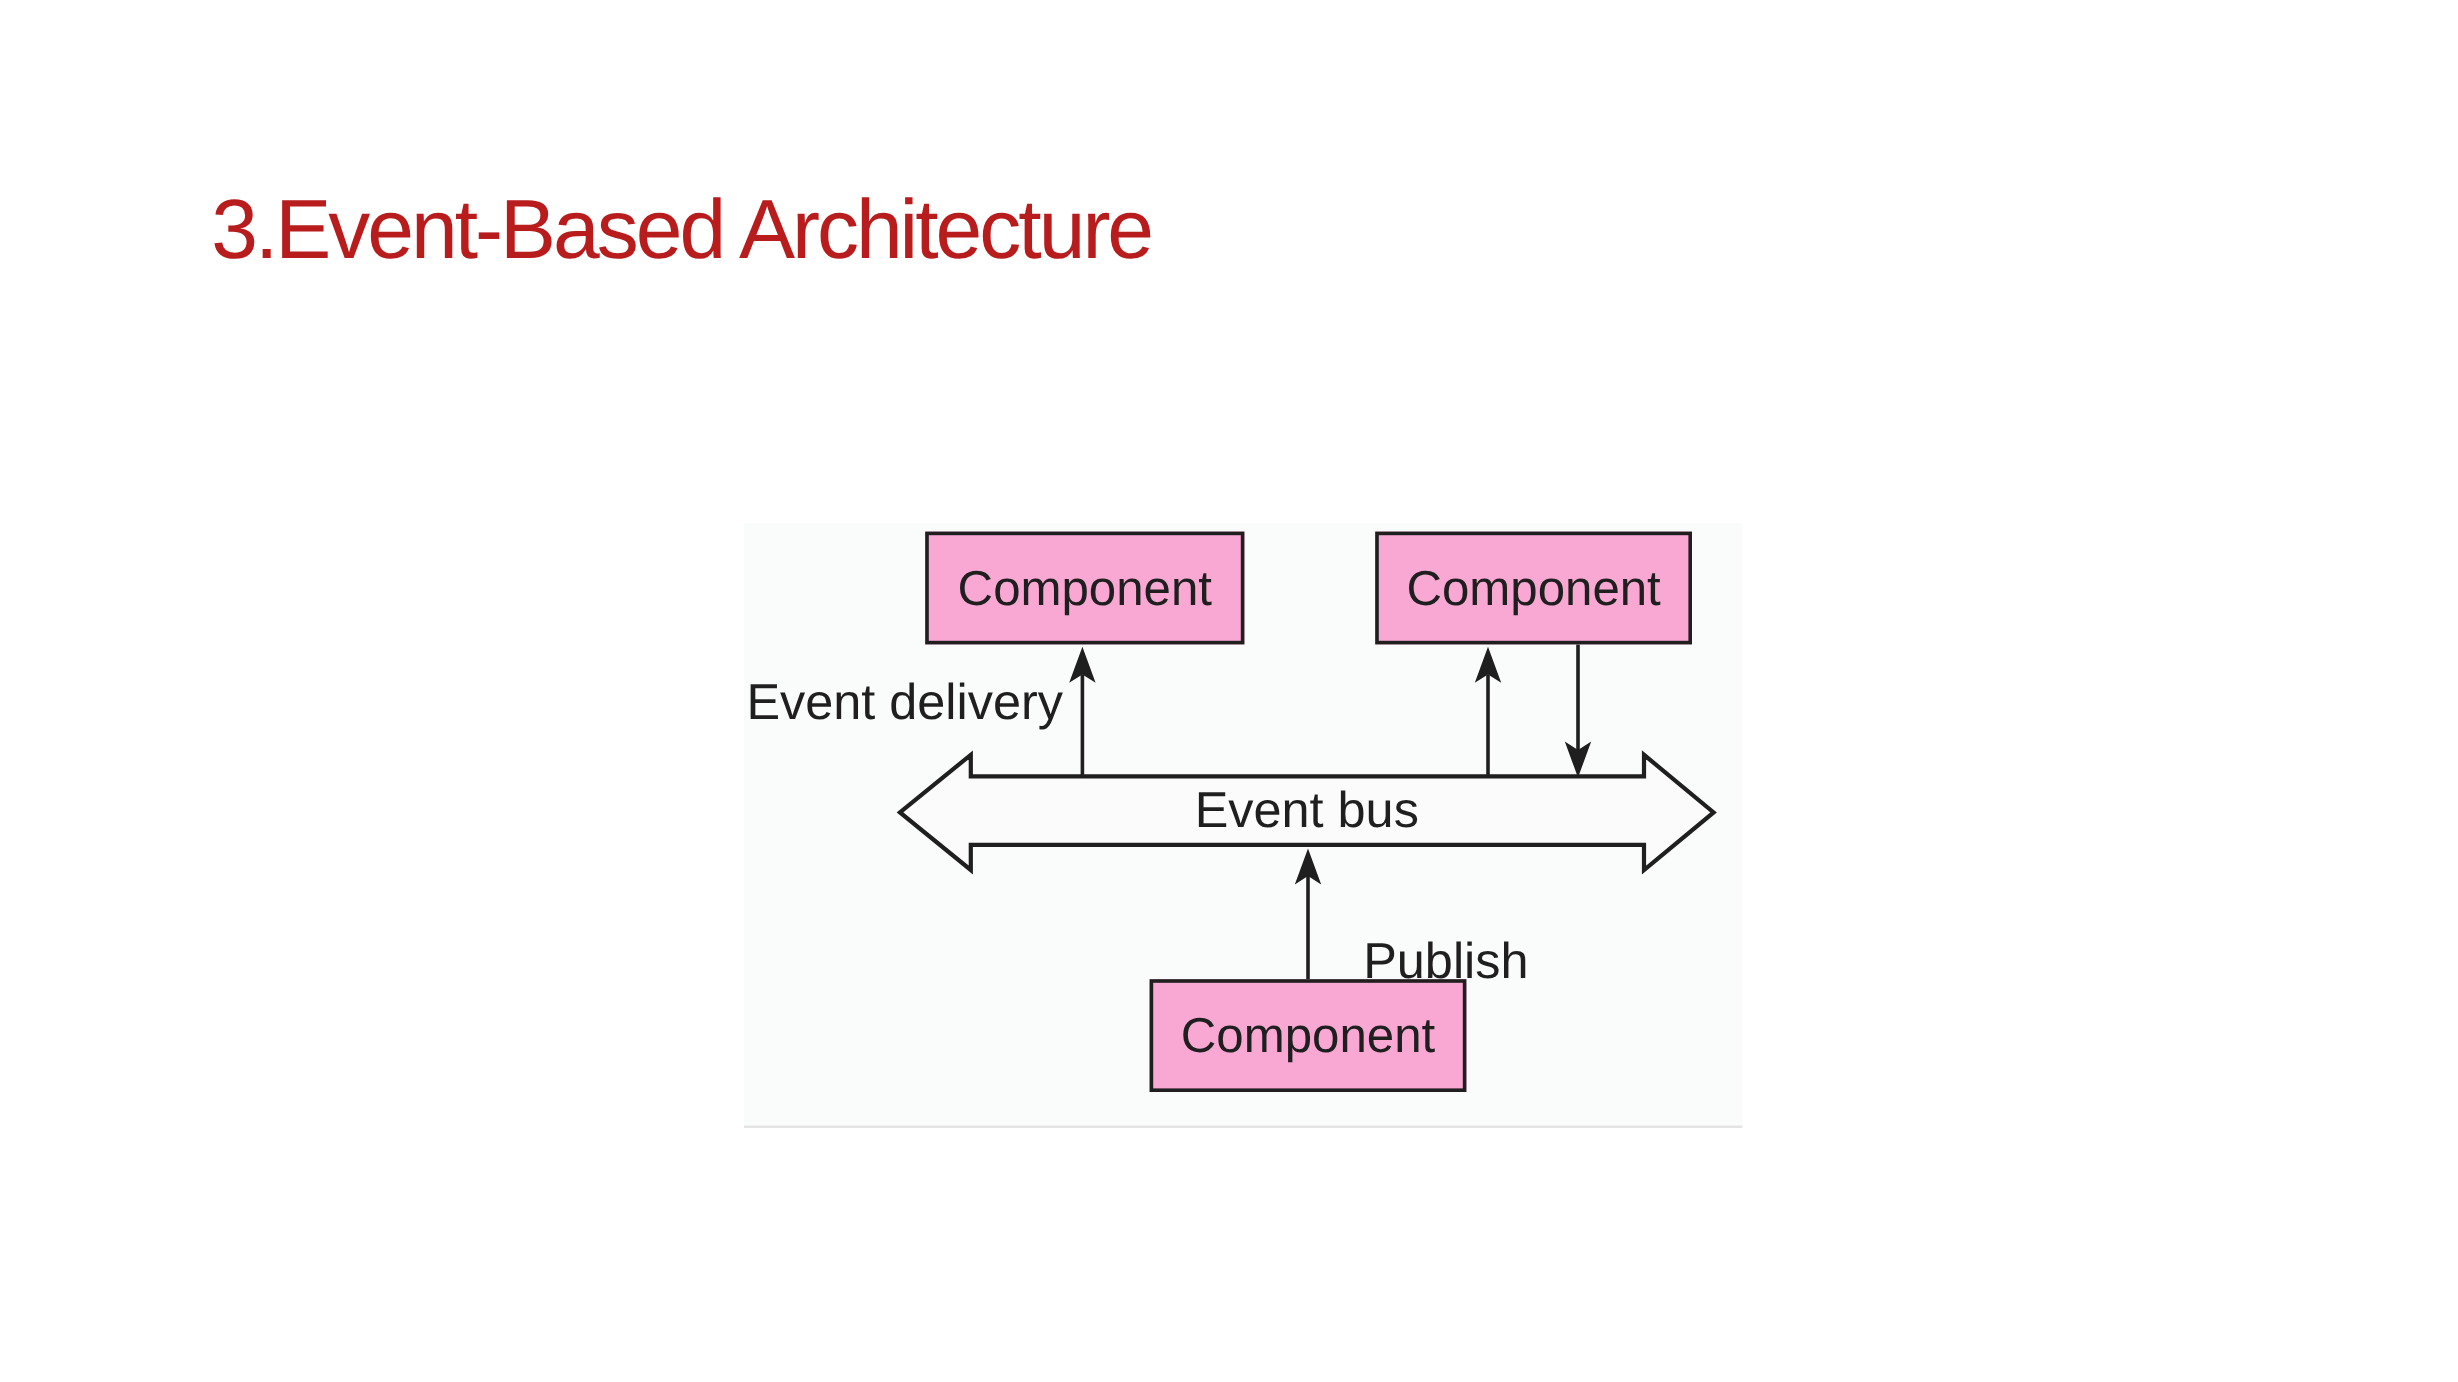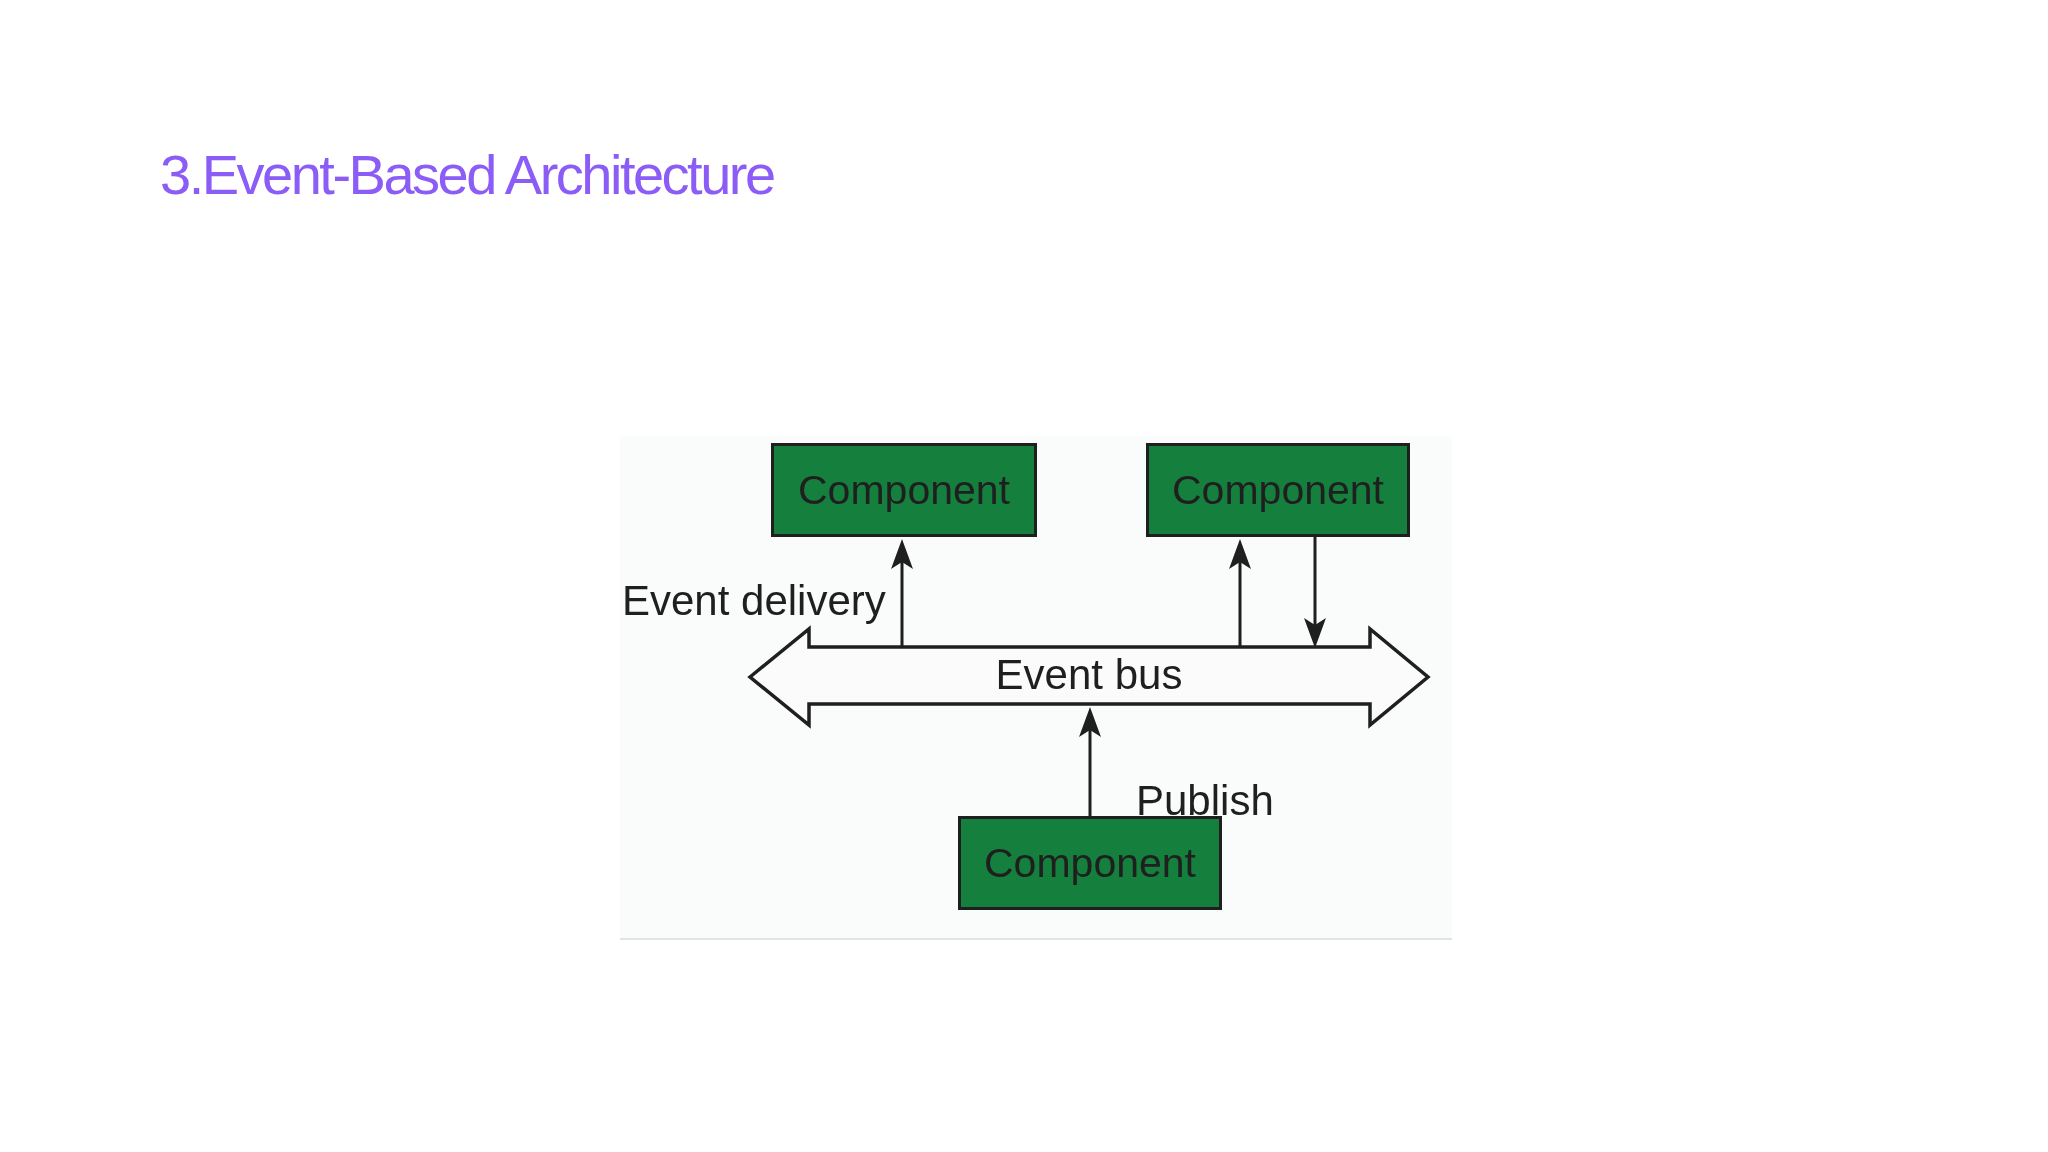--- a/index.html
+++ b/index.html
@@ -12,65 +12,65 @@
     width: 2048px;
     height: 1152px;
     background: #ffffff;
     overflow: hidden;
     font-family: "Liberation Sans", sans-serif;
   }
   .title {
     position: absolute;
     left: 160px;
     top: 132px;
-    margin: 0;
-    font-size: 56px;
+    margin: 16px;
+    font-size: 70px;
     line-height: 86px;
     font-weight: 400;
     letter-spacing: -2.5px;
-    color: #8b5cf6;
+    color: #b91c1c;
     white-space: nowrap;
     font-family: "Liberation Sans", sans-serif;
   }
   
   .diagram-bg {
     position: absolute;
     left: 620px;
     top: 436px;
     width: 832px;
     height: 502px;
     background: #fafbfb;
     border-bottom: 2px solid #e4e4e4;
   }
   .comp-box {
     position: absolute;
     box-sizing: border-box;
     border: 3px solid #1f1f1f;
-    background: #15803d;
+    background: #f9a8d4;
     display: flex;
     align-items: center;
     justify-content: center;
   }
   .comp-box .comp-label {
     font-size: 41px;
     color: #1f1f1f;
     line-height: 1;
     letter-spacing: 0px;
   }
   .box-top-left  { left: 771px;  top: 443px; width: 266px; height: 94px; }
   .box-top-right { left: 1146px; top: 443px; width: 264px; height: 94px; }
   .box-bottom    { left: 958px;  top: 816px; width: 264px; height: 94px; }
   .annot {
     position: absolute;
     font-size: 42px;
     line-height: 42px;
     color: #1f1f1f;
     white-space: nowrap;
   }
-  .annot-delivery { left: 622px; top: 580px; }
+  .annot-delivery { left: 622px; top: 564px; }
   .annot-publish  { left: 1136px; top: 780px; }
   .wires {
     position: absolute;
     left: 0;
     top: 0;
     width: 2048px;
     height: 1152px;
     pointer-events: none;
   }
   .wires text {

